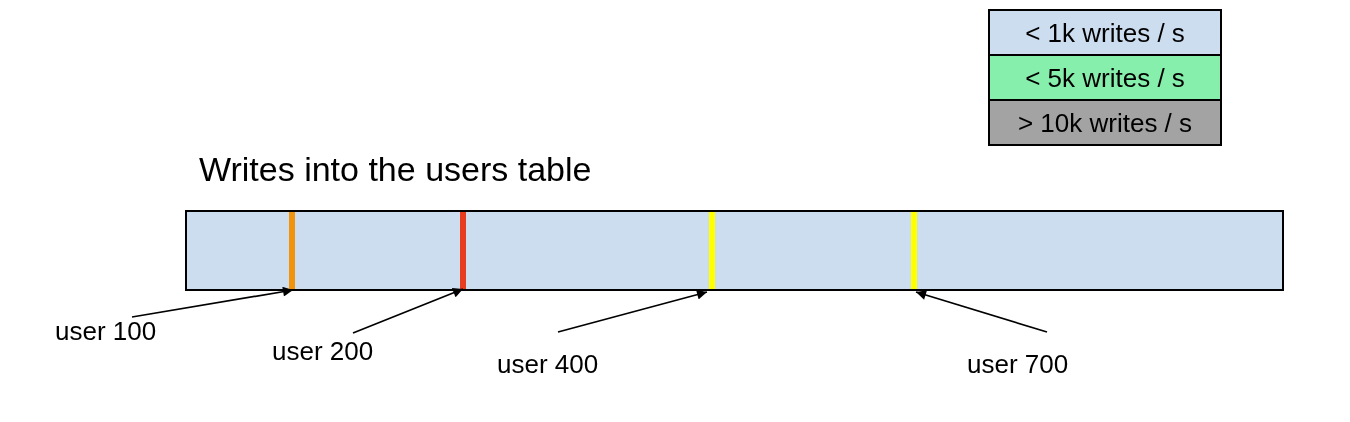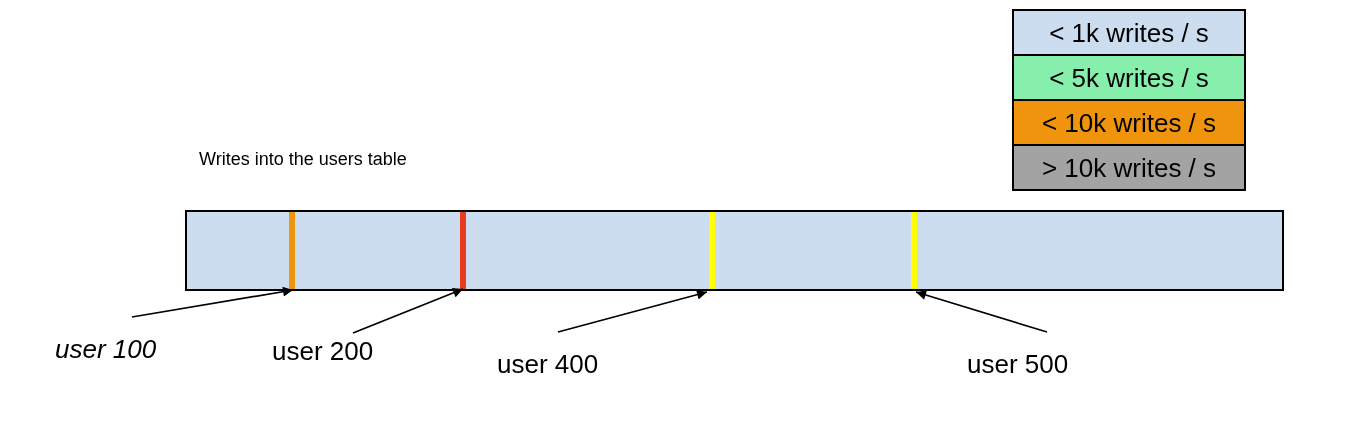--- a/index.html
+++ b/index.html
@@ -11,42 +11,42 @@
     position: relative;
     width: 1350px;
     height: 422px;
     background: #ffffff;
     font-family: "Liberation Sans", sans-serif;
     color: #000000;
     overflow: hidden;
   }
   .legend {
     position: absolute;
-    left: 1012px;
+    left: 988px;
     top: 9px;
     width: 234px;
   }
   .legend-row {
     height: 43px;
     border: 2px solid #000000;
     margin-top: -2px;
     display: flex;
     align-items: center;
     justify-content: center;
     font-size: 26px;
     line-height: 1;
   }
   .legend-row:first-child {
     margin-top: 0;
   }
   .diagram-title {
     position: absolute;
     left: 199px;
     top: 149px;
-    font-size: 18px;
+    font-size: 34px;
     line-height: 1.2;
     white-space: nowrap;
   }
   .users-bar {
     position: absolute;
     left: 185px;
     top: 210px;
     width: 1099px;
     height: 81px;
     border: 2px solid #000000;
@@ -78,23 +78,20 @@
 
 <div class="canvas">
 
   <div class="legend">
       <div class="legend-row" style="background: rgb(205, 221, 240);">
         <span>&lt; 1k writes / s</span>
       </div>
       <div class="legend-row" style="background: #86efac;">
         <span>&lt; 5k writes / s</span>
       </div>
-      <div class="legend-row" style="background: rgb(240, 148, 14);">
-        <span>&lt; 10k writes / s</span>
-      </div>
       <div class="legend-row" style="background: #a3a3a3; text-align: right;">
         <span>&gt; 10k writes / s</span>
       </div>
     </div>
 
   <div class="diagram-title">Writes into the users table</div>
 
   <div class="users-bar" style="background: rgb(205, 221, 240);">
       <div class="tick" style="left: 102px; background: rgb(240, 148, 14);"></div>
       <div class="tick" style="left: 273px; background: rgb(231, 60, 30);"></div>
@@ -108,19 +105,19 @@
         <path d="M0,0 L10,5 L0,10 z" fill="#000000"></path>
       </marker>
     </defs>
   <line x1="132" y1="317" x2="293" y2="290" stroke="#000000" stroke-width="1.7" marker-end="url(#ah)"></line>
       <line x1="353" y1="333" x2="463" y2="289" stroke="#000000" stroke-width="1.7" marker-end="url(#ah)"></line>
       <line x1="558" y1="332" x2="707" y2="292" stroke="#000000" stroke-width="1.7" marker-end="url(#ah)"></line>
       <line x1="1047" y1="332" x2="916" y2="292" stroke="#000000" stroke-width="1.7" marker-end="url(#ah)"></line>
     </svg>
 
   <div>
-      <div class="user-label" style="left: 55px; top: 334px; font-style: italic;">user 100</div>
+      <div class="user-label" style="left: 55px; top: 316px;">user 100</div>
       <div class="user-label" style="left: 272px; top: 336px;">user 200</div>
       <div class="user-label" style="left: 497px; top: 349px;">user 400</div>
-      <div class="user-label" style="left: 967px; top: 349px;">user 500</div>
+      <div class="user-label" style="left: 967px; top: 349px;">user 700</div>
     </div>
 
 </div>
 
 </body></html>

